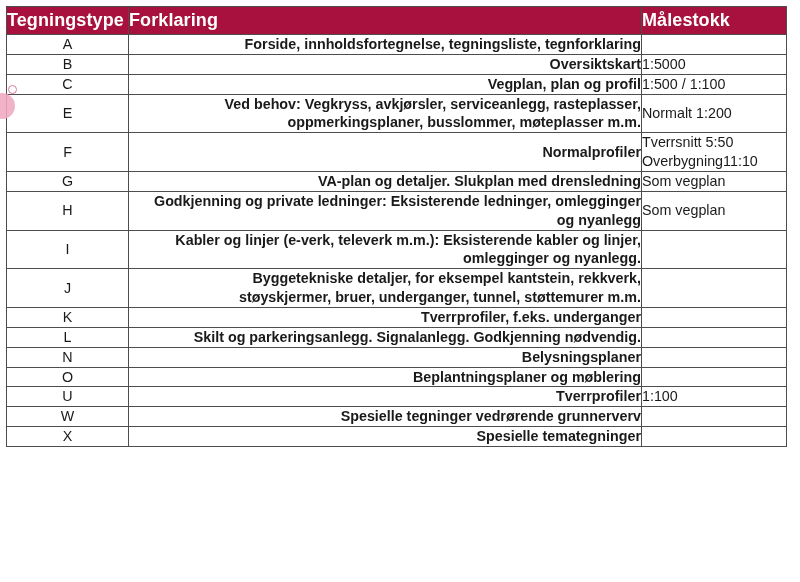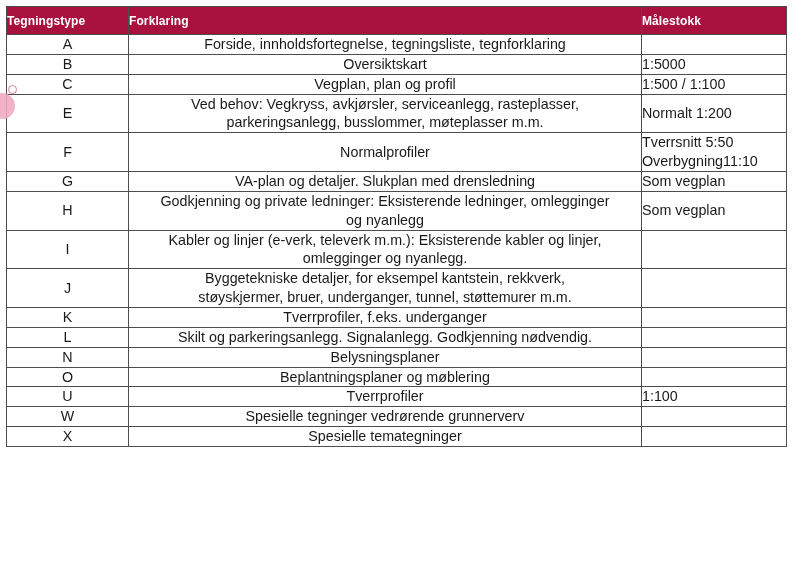--- a/index.html
+++ b/index.html
@@ -60,41 +60,42 @@
   table.drawing-table td {
     border: 1px solid #4d4d4d;
     vertical-align: middle;
     padding: 0;
   }
 
   
   thead th {
     background: #a8113d;
     color: #ffffff;
-    font-size: 12px;
+    font-size: 18px;
     font-weight: bold;
     text-align: left;
     height: 27px;
     padding: 0 0 1px 7px;
     border-color: #4d4d4d;
     letter-spacing: 0.1px;
   }
 
   
   tbody td {
     font-size: 14.3px;
     line-height: 1.32;
   }
   td.type-cell {
     text-align: center;
     padding: 3px 0 4px 0;
   }
   td.expl-cell {
-    text-align: center;
+    text-align: right;
     padding: 4px 6px 5px 7px;
+    font-weight: bold;
   }
   td.scale-cell {
     text-align: left;
     padding: 4px 4px 5px 7px;
   }
   .cell-line { display: block; white-space: pre; }
 </style>
 </head>
 <body>
 
@@ -138,21 +139,21 @@
             <span class="cell-line">Vegplan, plan og profil</span>
           </td>
           <td class="scale-cell">
             <span class="cell-line">1:500 / 1:100</span>
           </td>
         </tr>
         <tr>
           <td class="type-cell">E</td>
           <td class="expl-cell">
             <span class="cell-line">Ved behov: Vegkryss, avkjørsler, serviceanlegg, rasteplasser,</span>
-            <span class="cell-line">parkeringsanlegg, busslommer, møteplasser m.m.</span>
+            <span class="cell-line">oppmerkingsplaner, busslommer, møteplasser m.m.</span>
           </td>
           <td class="scale-cell">
             <span class="cell-line">Normalt 1:200</span>
           </td>
         </tr>
         <tr>
           <td class="type-cell">F</td>
           <td class="expl-cell">
             <span class="cell-line">Normalprofiler</span>
           </td>

